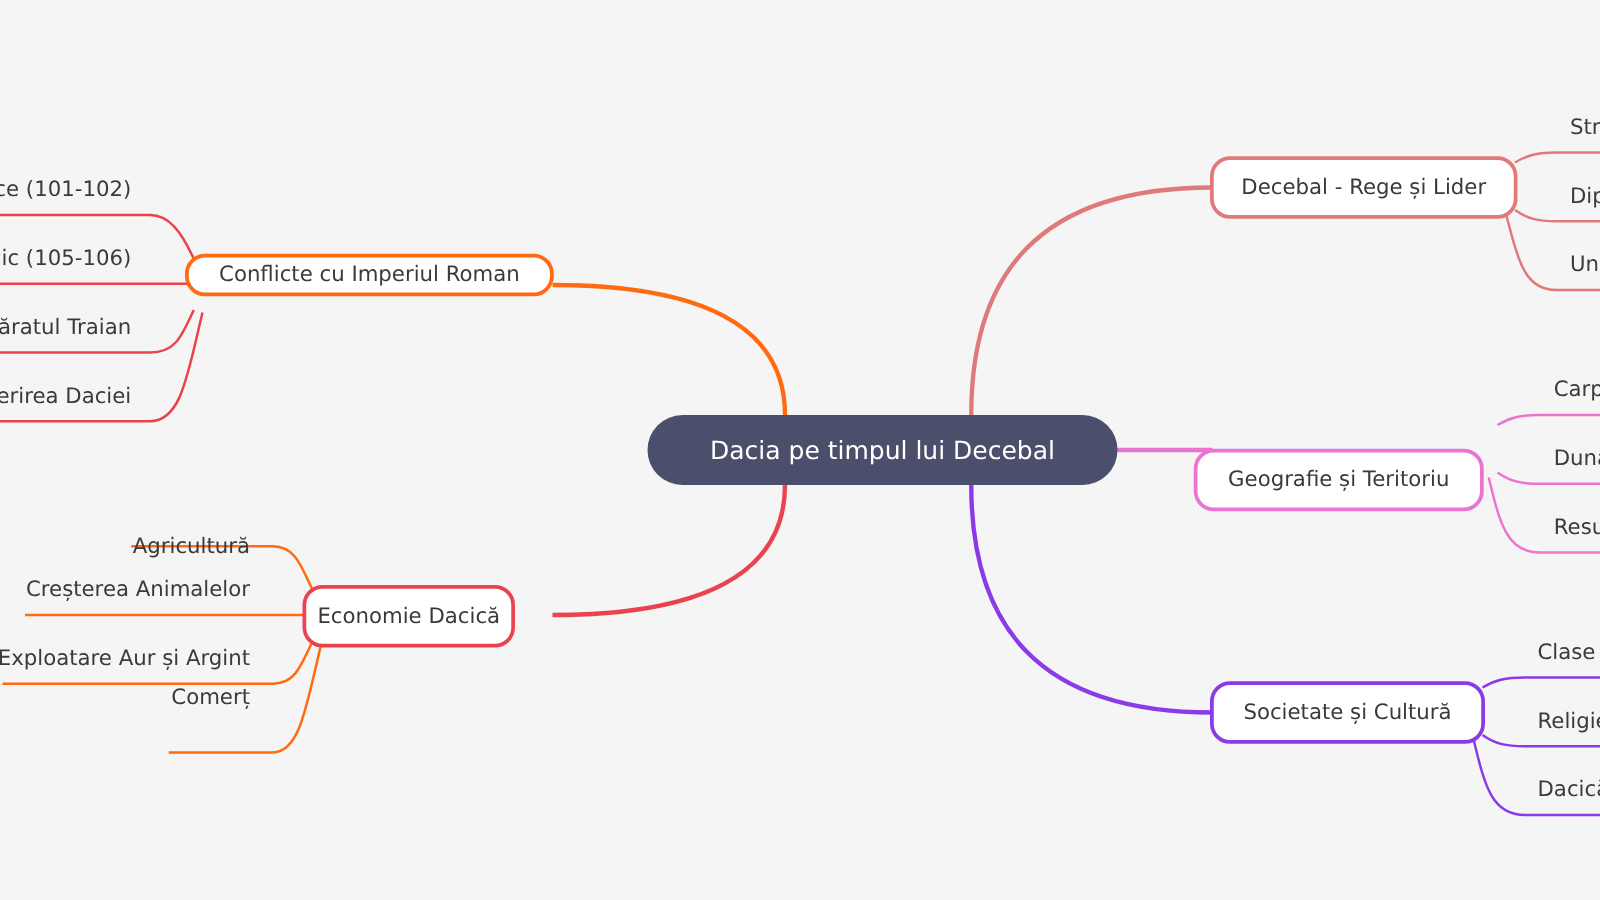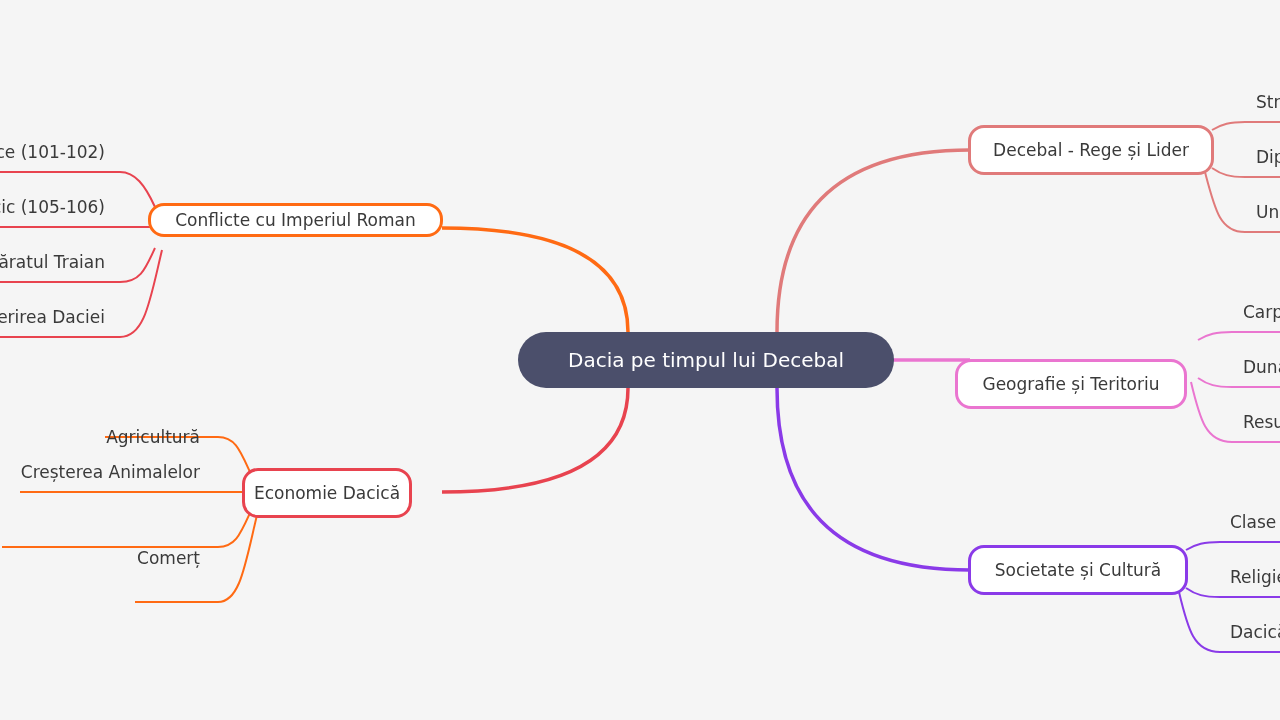--- a/index.html
+++ b/index.html
@@ -107,20 +107,23 @@
   <div class="node leaf left" style="left:-100px; top:304px; width:205px;">
     <span>cerirea Daciei</span>
     </div>
 
   <div class="node leaf left" style="left:0px; top:424px; width:200px;">
     <span>Agricultură</span>
     </div>
   <div class="node leaf left" style="left:0px; top:459px; width:200px;">
     <span>Creșterea Animalelor</span>
     </div>
+  <div class="node leaf left" style="left:0px; top:514px; width:200px;">
+    <span>Exploatare Aur și Argint</span>
+    </div>
   <div class="node leaf left" style="left:0px; top:545px; width:200px;">
     <span>Comerț</span>
     </div>
 
   <div class="node leaf right" style="left:1256px; top:89px; width:100px;">
     <span>Str</span>
     </div>
   <div class="node leaf right" style="left:1256px; top:144px; width:100px;">
     <span>Dip</span>
     </div>

